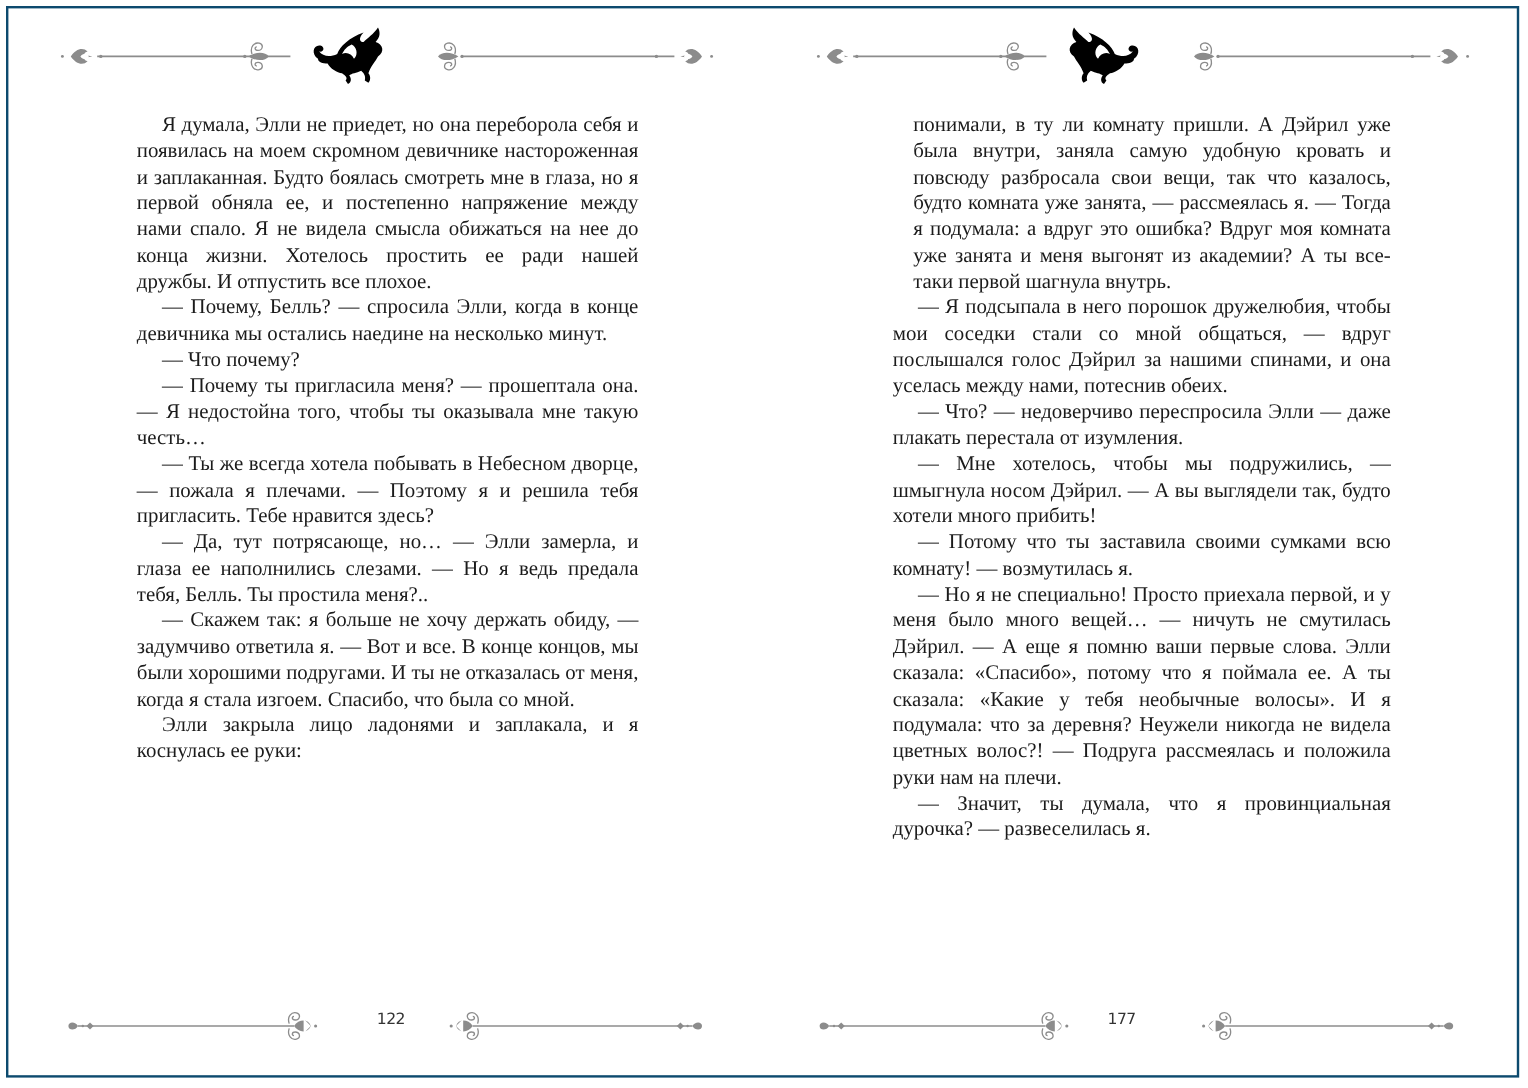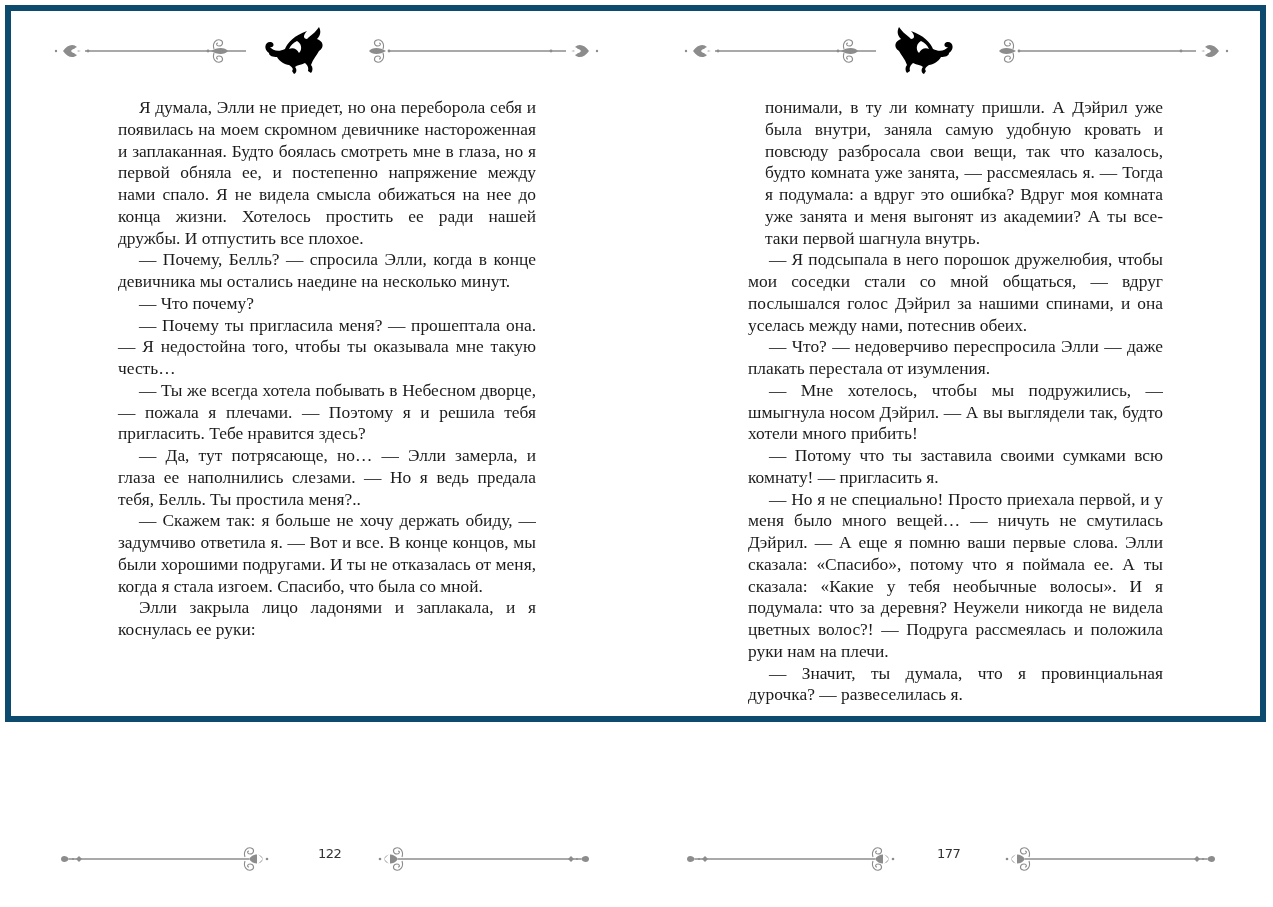--- a/index.html
+++ b/index.html
@@ -1,27 +1,27 @@
 <!DOCTYPE html>
 <html><head>
 <meta charset="utf-8">
 <style>
   html, body { margin: 0; padding: 0; background: #ffffff; }
   body { width: 1273px; height: 907px; position: relative; overflow: hidden; font-family: "Liberation Serif", "DejaVu Serif", serif; color: #1a1a1a; }
-  .spread { position: absolute; left: 5px; top: 5px; width: 1261px; height: 717px; border: 6px solid #0c4a6e; box-sizing: border-box; background: #fff; }
+  .spread { position: absolute; left: 5px; top: 5px; width: 1261px; height: 893px; border: 2px solid #0c4a6e; box-sizing: border-box; background: #fff; }
   .page { position: absolute; top: 0; width: 630px; height: 100%; }
   .page.left { left: 0; }
   .page.right { left: 630px; }
   .ornament { position: absolute; left: 0; width: 100%; height: 60px; }
   .ornament.top { top: 10px; }
   .ornament.bottom { top: 818px; height: 48px; }
   .ornament svg { position: absolute; left: 0; top: 0; }
   .page-number { position: absolute; top: 835px; font-family: "DejaVu Sans", sans-serif; font-size: 13px; color: #333; letter-spacing: -0.5px; }
   .page.left .page-number { left: 307px; }
-  .page.right .page-number { left: 296px; text-align: right; }
+  .page.right .page-number { left: 286px; text-align: right; }
   .text { position: absolute; top: 86px; font-size: 17.4px; line-height: 21.75px; text-align: justify; color: #1b1b1b; }
   .page.left .text { left: 107px; width: 418px; }
   .page.right .text { left: 107px; width: 415px; }
   .text p { margin: 0; text-indent: 21px; text-align: justify; hyphens: manual; }
   .text p.cont { text-indent: 0; margin-left: 17px; }
 </style>
 </head>
 <body>
 
 <div class="spread">
@@ -128,21 +128,21 @@
           <path d="M286 20 C290 22, 292 28, 288 32 C286 28, 282 26, 278 28 C280 24, 282 22, 286 20 Z" fill="#fff"></path>
         </g>
       </svg>
     </div>
 
     <div class="text">
       <p class="cont">понимали, в ту ли комнату пришли. А Дэйрил уже была внутри, заняла самую удобную кровать и повсюду разбросала свои вещи, так что казалось, будто комната уже занята, — рассмеялась я. — Тогда я подумала: а вдруг это ошибка? Вдруг моя комната уже занята и меня выгонят из академии? А ты все-таки первой шагнула внутрь.</p>
       <p>— Я подсыпала в него порошок дружелюбия, чтобы мои соседки стали со мной общаться, — вдруг послышался голос Дэйрил за нашими спинами, и она уселась между нами, потеснив обеих.</p>
       <p>— Что? — недоверчиво переспросила Элли — даже плакать перестала от изумления.</p>
       <p>— Мне хотелось, чтобы мы подружились, — шмыгнула носом Дэйрил. — А вы выглядели так, будто хотели много прибить!</p>
-      <p>— Потому что ты заставила своими сумками всю комнату! — пригласить я.</p>
+      <p>— Потому что ты заставила своими сумками всю комнату! — возмутилась я.</p>
       <p>— Но я не специально! Просто приехала первой, и у меня было много вещей… — ничуть не смутилась Дэйрил. — А еще я помню ваши первые слова. Элли сказала: «Спасибо», потому что я поймала ее. А ты сказала: «Какие у тебя необычные волосы». И я подумала: что за деревня? Неужели никогда не видела цветных волос?! — Подруга рассмеялась и положила руки нам на плечи.</p>
       <p>— Значит, ты думала, что я провинциальная дурочка? — развеселилась я.</p>
     </div>
 
     <div class="ornament bottom">
       <svg width="630" height="48" viewBox="0 0 630 48">
         <g fill="#8c8c8c" stroke="#8c8c8c">
           <path d="M46 30 C46 26, 52 26, 54 30 C52 34, 46 34, 46 30 Z" stroke="none"></path>
           <circle cx="58" cy="30" r="1" stroke="none"></circle>
           <path d="M61 30 L64 27 L67 30 L64 33 Z" stroke="none"></path>

